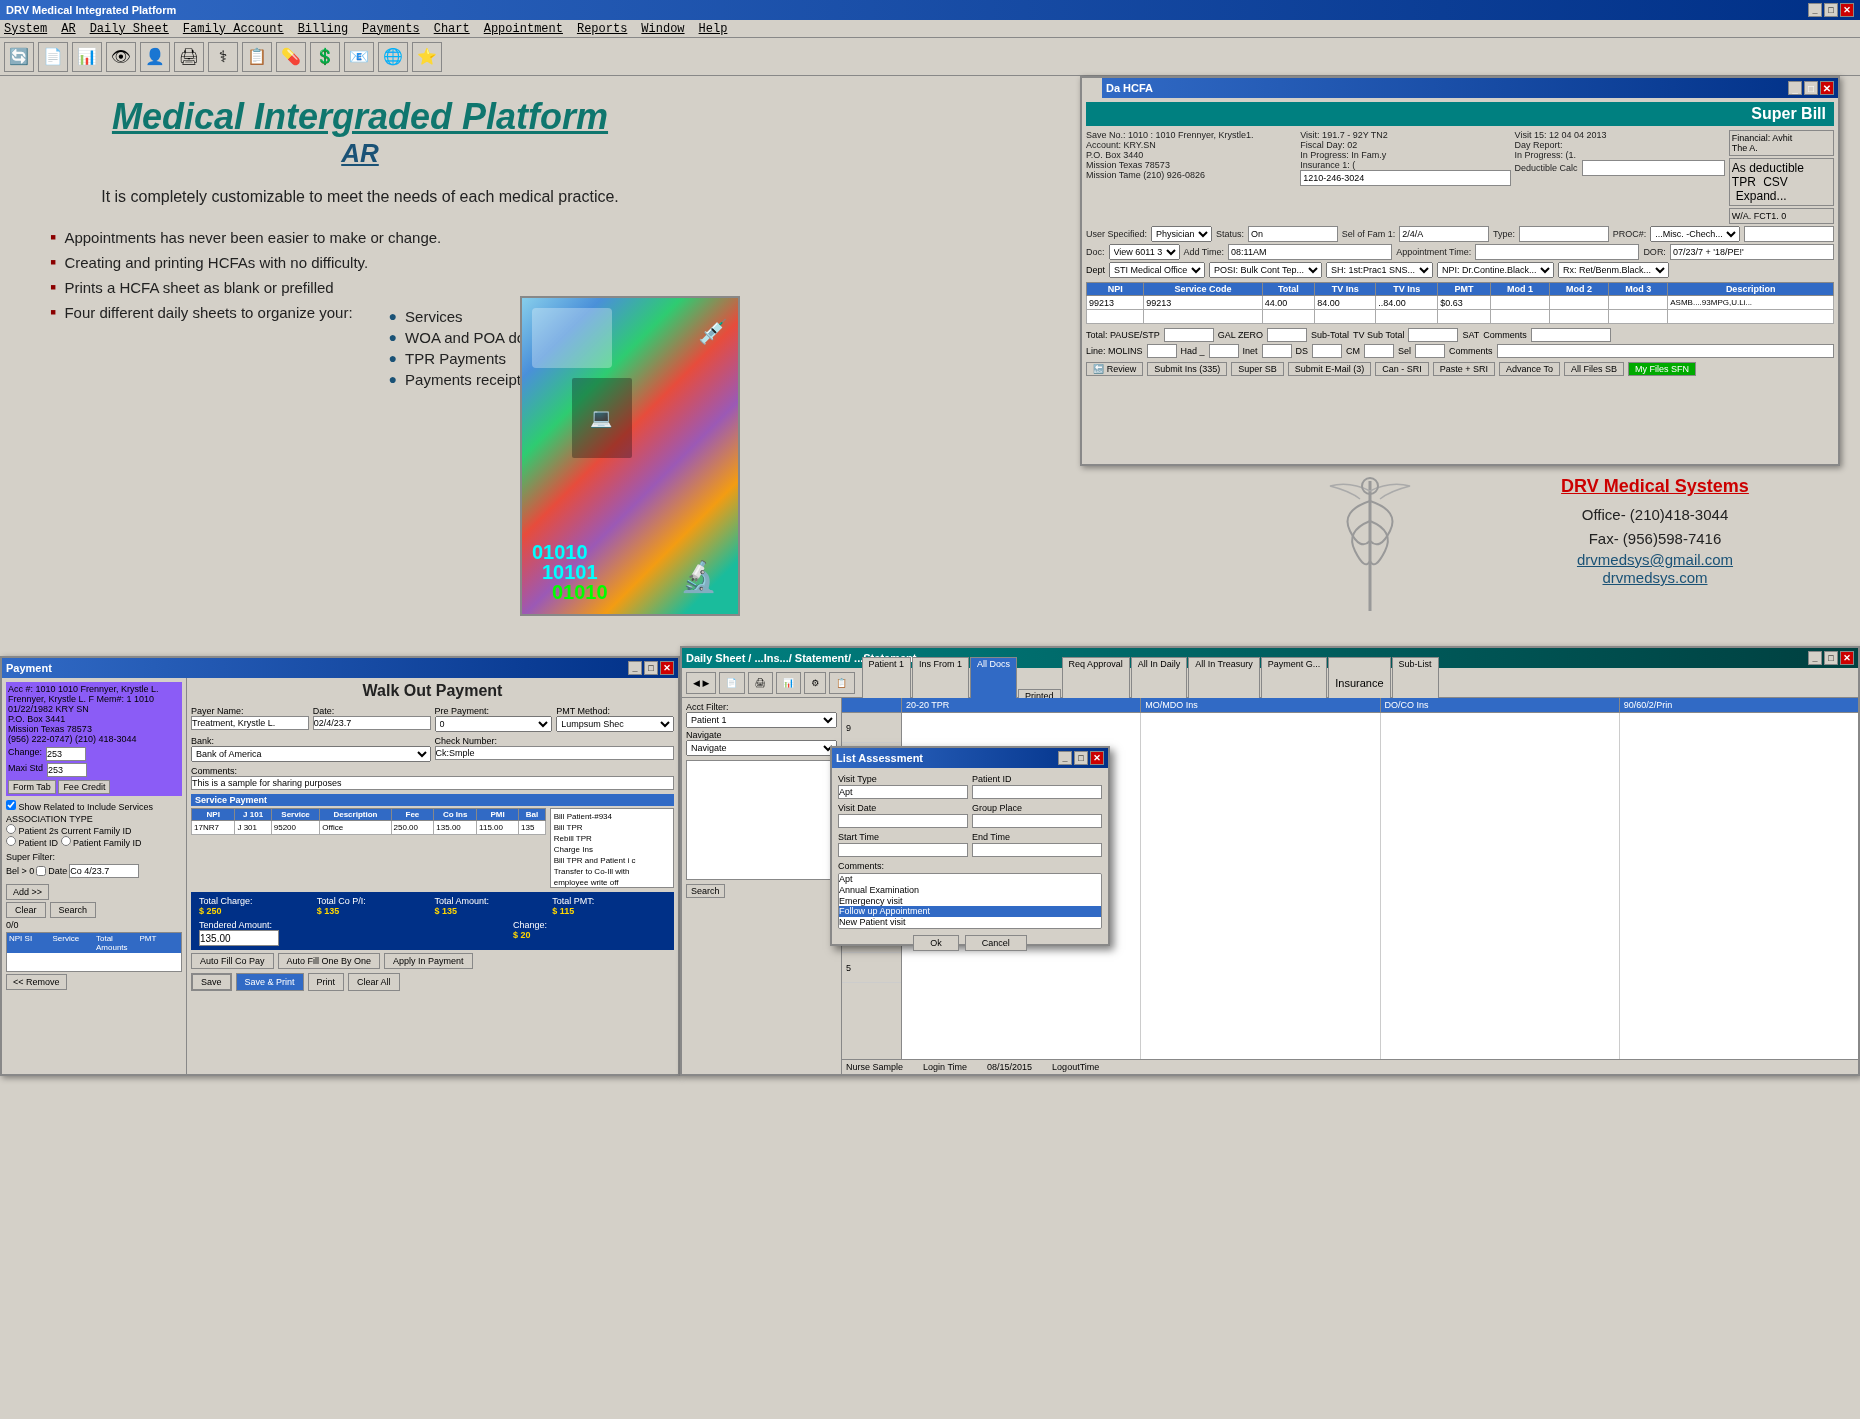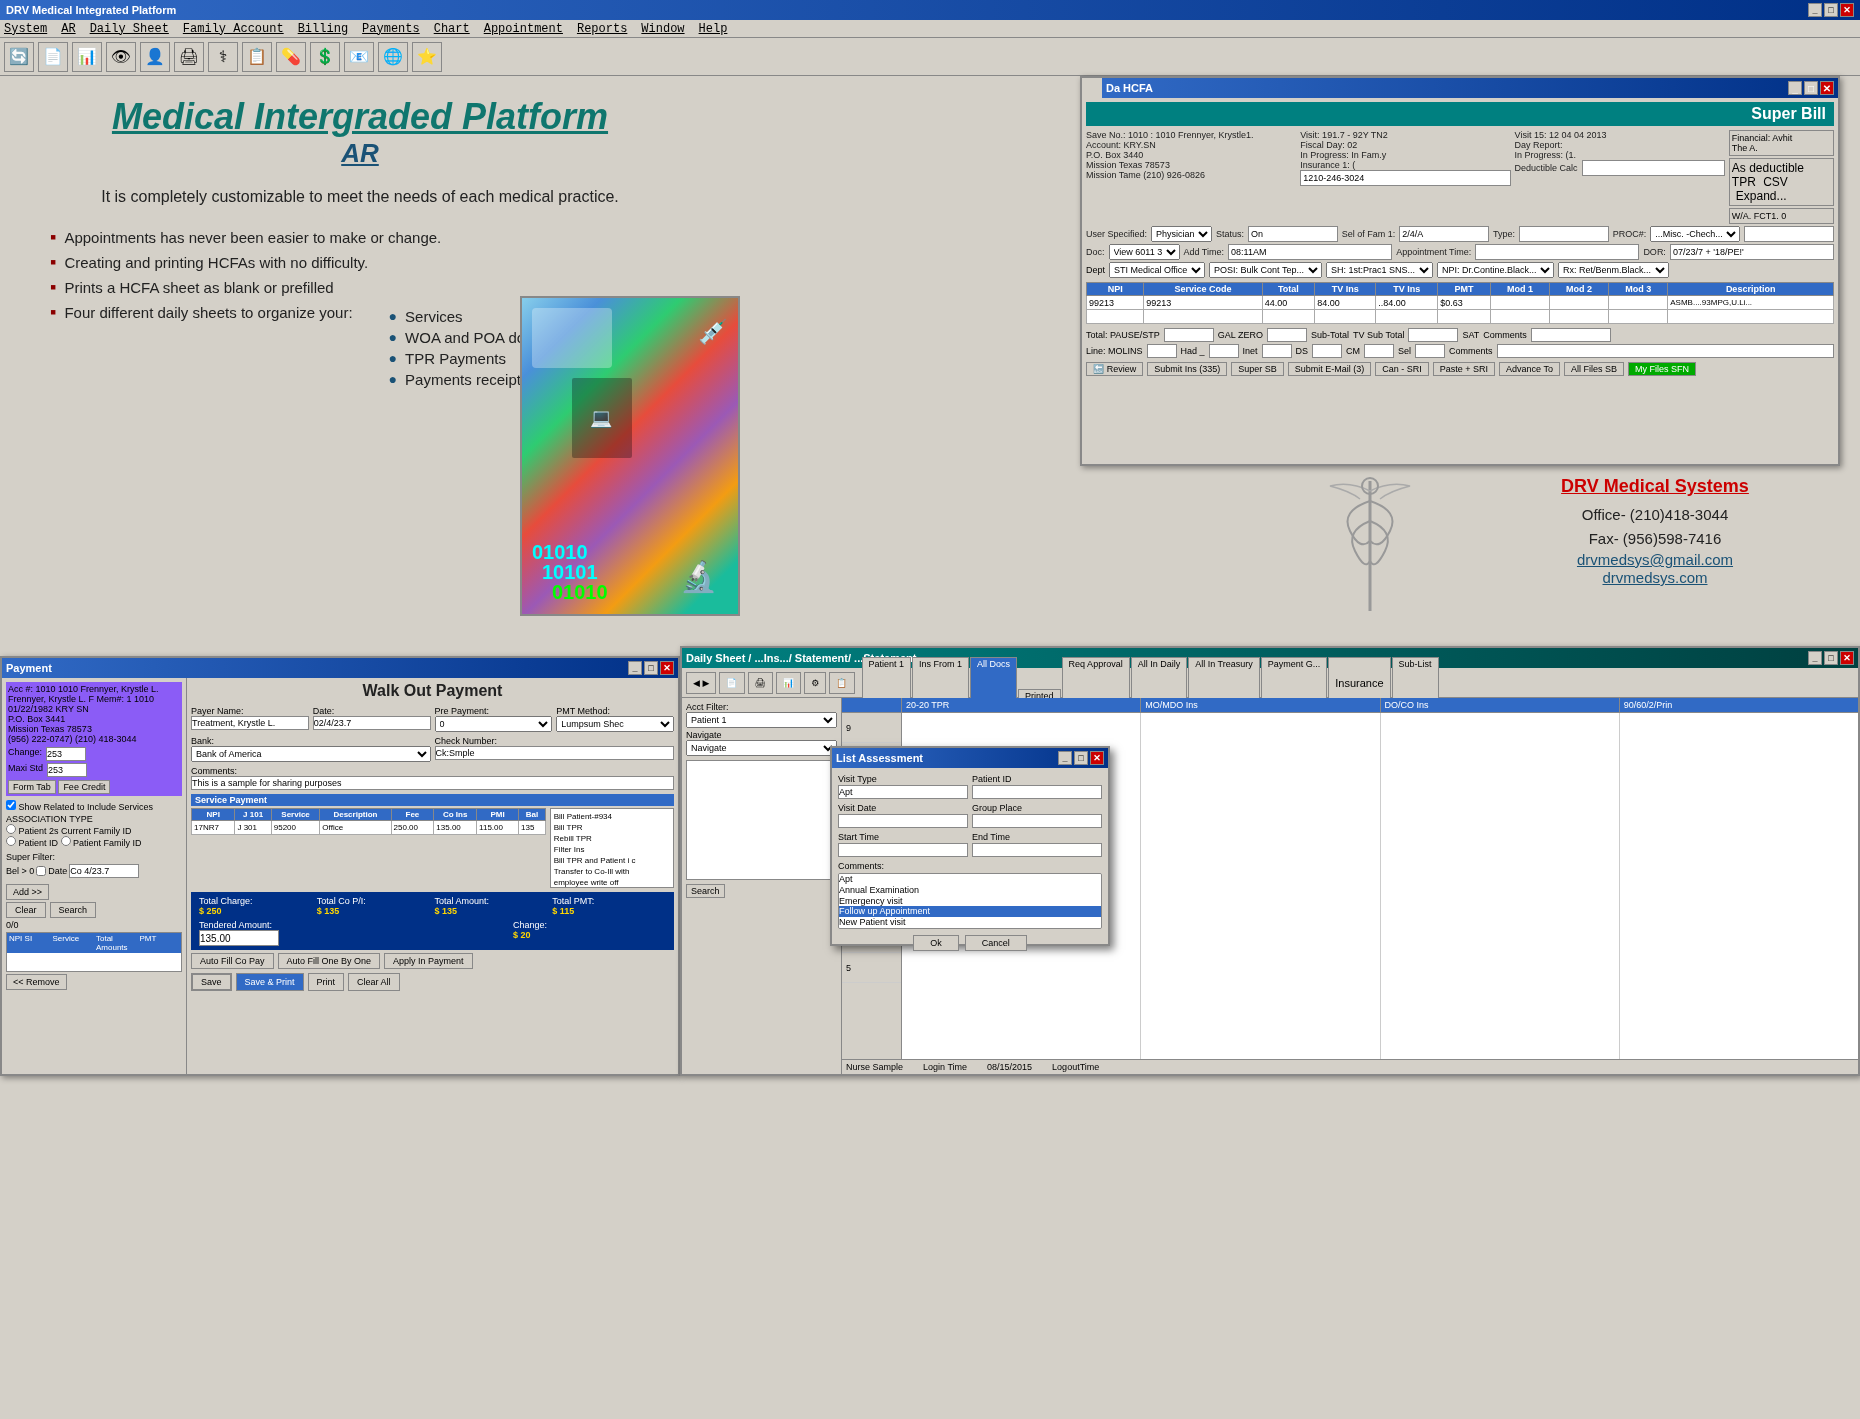--- a/index.html
+++ b/index.html
@@ -957,21 +957,21 @@
                   <td>115.00</td>
                   <td>135</td>
                 </tr>
               </tbody>
             </table>
           </div>
           <div style="flex:1;background:white;border:1px solid #888;font-size:8px;padding:2px;overflow:auto;">
             <div style="padding:1px;cursor:pointer;">Bill Patient-#934</div>
             <div style="padding:1px;cursor:pointer;">Bill TPR</div>
             <div style="padding:1px;cursor:pointer;">Rebill TPR</div>
-            <div style="padding:1px;cursor:pointer;">Filter Ins</div>
+            <div style="padding:1px;cursor:pointer;">Charge Ins</div>
             <div style="padding:1px;cursor:pointer;">Bill TPR and Patient i c</div>
             <div style="padding:1px;cursor:pointer;">Transfer to Co-Ill with</div>
             <div style="padding:1px;cursor:pointer;">employee write off</div>
 
           </div>
         </div>
 
         <div class="wop-summary">
           <div style="display:grid;grid-template-columns:1fr 1fr 1fr 1fr;gap:4px;">
             <div>

